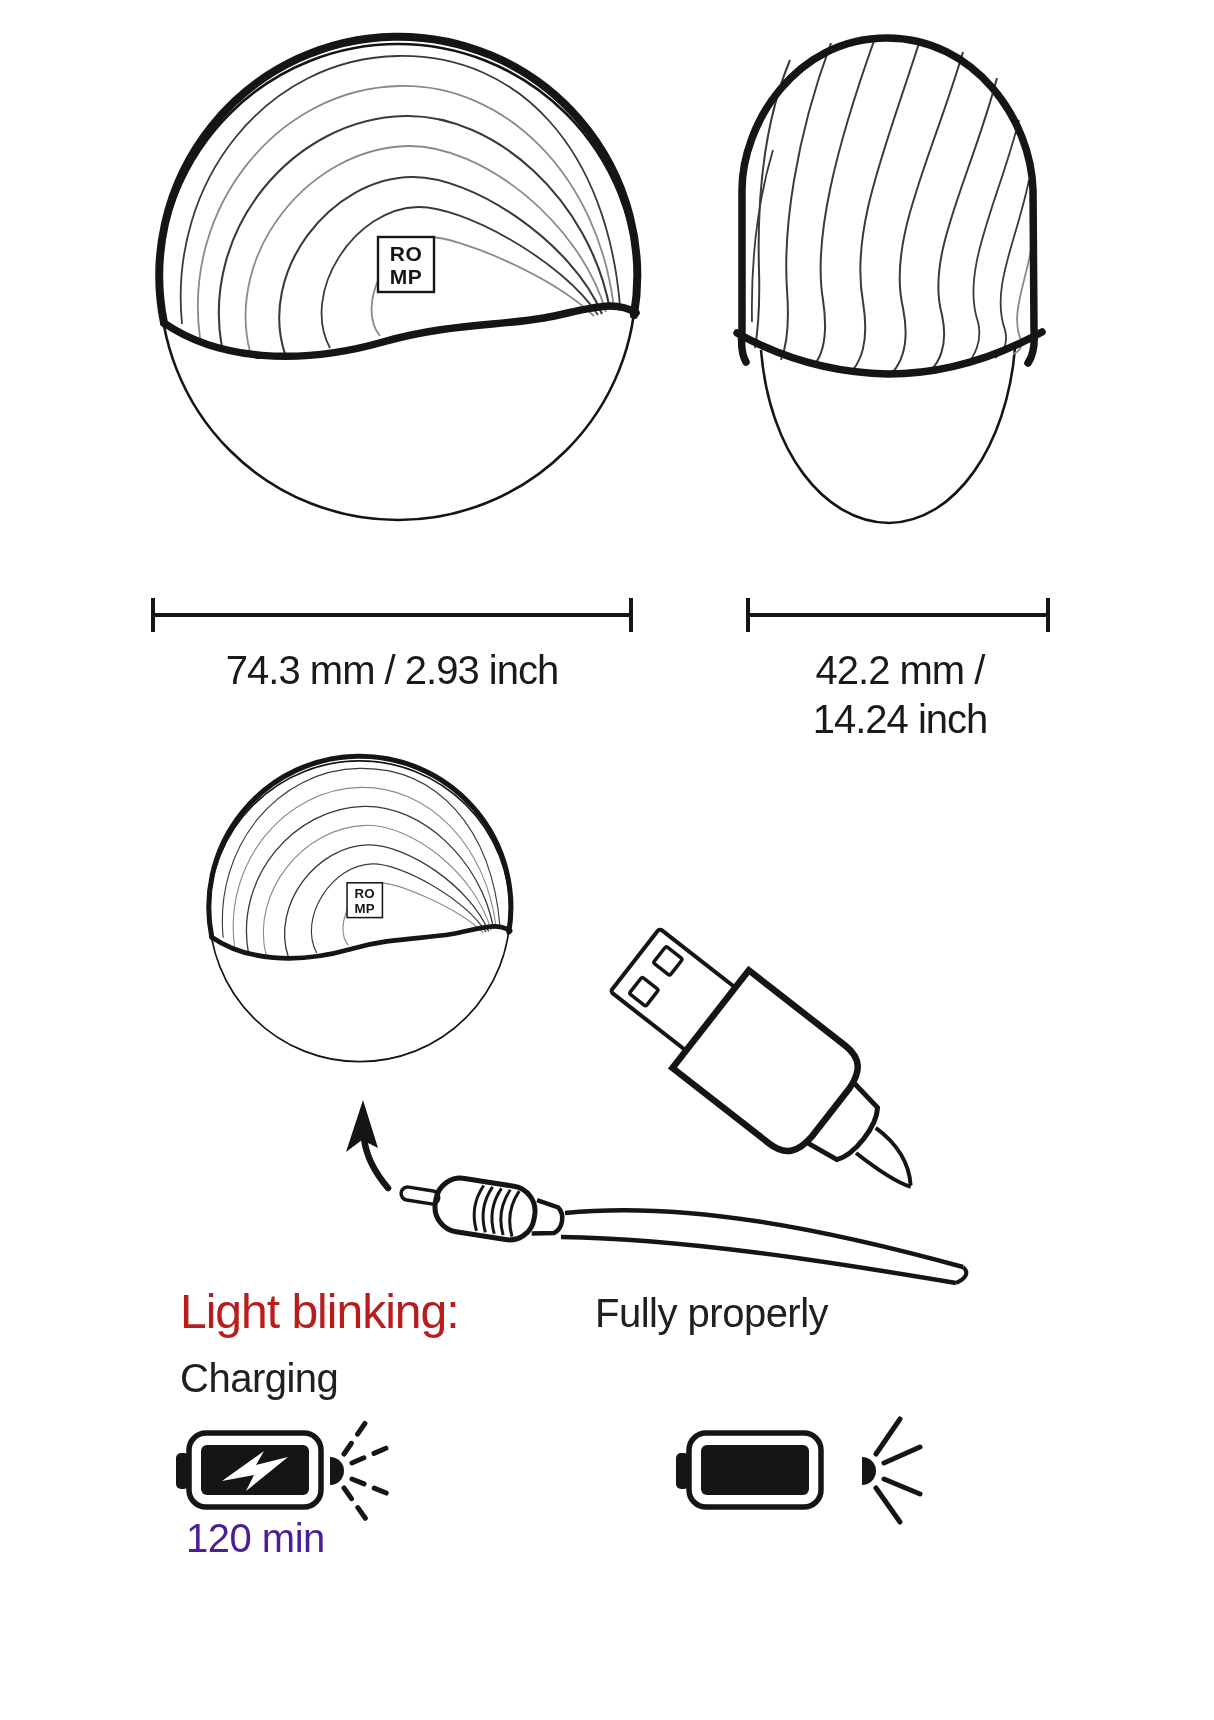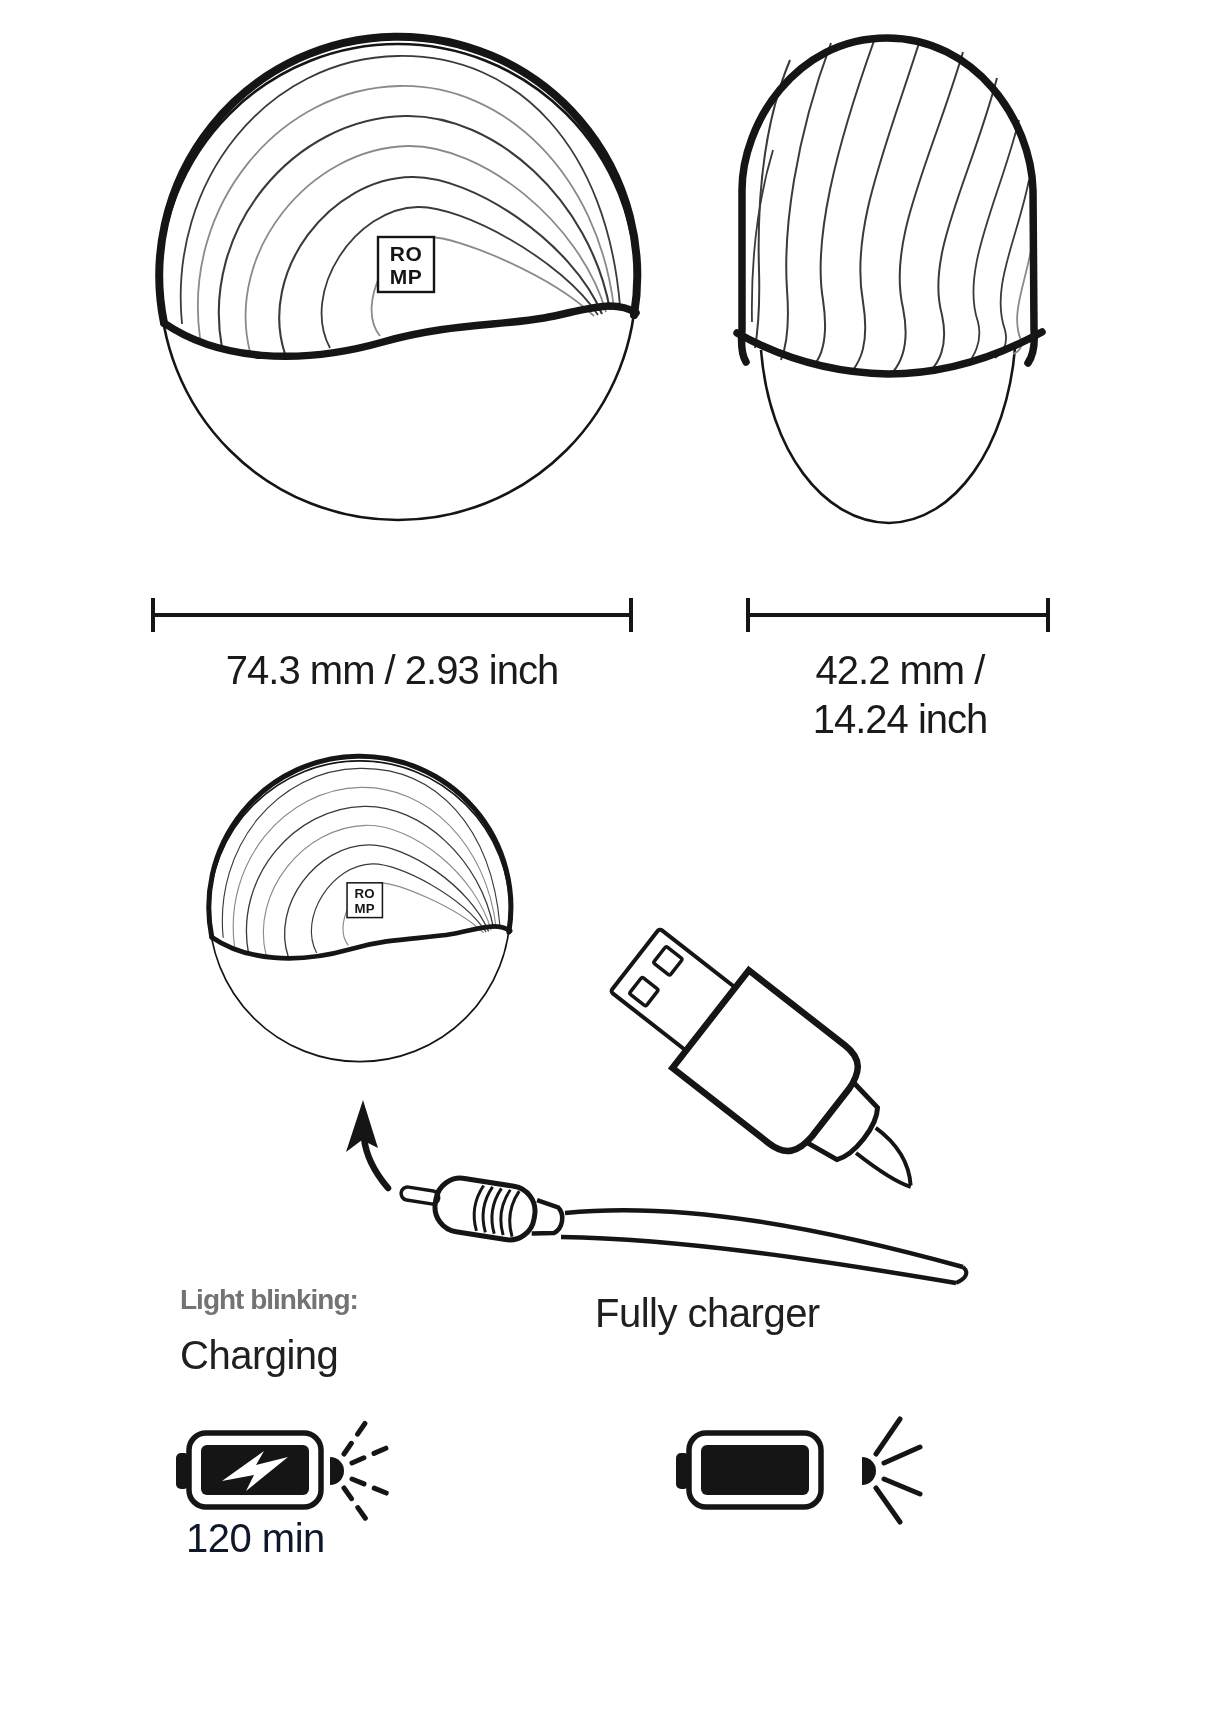--- a/index.html
+++ b/index.html
@@ -6,27 +6,27 @@
   .page{
     position:relative;width:1214px;height:1720px;background:#ffffff;
     font-family:"Liberation Sans", sans-serif;color:#151515;overflow:hidden;
   }
   .abs{position:absolute;}
   svg{display:block;overflow:visible;}
   .dim-label{
     font-size:40px;letter-spacing:-1px;text-align:center;line-height:1.22;color:#1a1a1a;
   }
   .status-title{
-    font-size:28px;font-weight:bold;letter-spacing:-1px;line-height:1.15;color:#737373;
+    font-size:48px;font-weight:normal;letter-spacing:-1px;line-height:1.15;color:#b91c1c;
   }
   .status-desc{
     font-size:40px;font-weight:400;letter-spacing:-0.5px;line-height:1.15;color:#202020;
   }
   .duration{
-    font-size:40px;font-weight:400;letter-spacing:-0.5px;color:#0f172a;
+    font-size:40px;font-weight:400;letter-spacing:-0.5px;color:#4c1d95;
   }
   .ink{stroke:#151515;fill:none;}
   .thin{stroke:#3a3a3a;}
   .lite{stroke:#8a8a8a;}
 </style>
 </head>
 <body>
 
 <div class="page">
 
@@ -126,21 +126,21 @@
     <path d="M 166 72 C 290 74 430 96 561 118" class="ink" stroke-width="4.5"></path>
     <path d="M 568 102 C 575 108 570 114 561 118" class="ink" stroke-width="4"></path>
   </svg>
 
   <div class="abs" style="left:180px;top:1284px;width:400px">
     <div class="status-title">Light blinking:</div>
     <div class="status-desc" style="margin-top:16px">Charging</div>
   </div>
 
   <div class="abs" style="left:595px;top:1284px;width:480px">
-    <div class="status-desc" style="margin-top:6px">Fully charger</div>
+    <div class="status-desc" style="margin-top:6px">Fully properly</div>
   </div>
 
   <svg class="abs" style="left:160px;top:1400px;width:780px;height:170px" viewBox="0 0 780 170">
 
     <g>
       <rect x="16" y="53" width="13" height="36" rx="5" fill="#151515"></rect>
       <rect x="29" y="33" width="132" height="74" rx="17" class="ink" stroke-width="5.5"></rect>
       <rect x="41" y="45" width="108" height="50" rx="6" fill="#151515"></rect>
       <polygon points="0,34 42,4 34,18 66,10 24,44 32,28" fill="#ffffff" transform="translate(62,47)"></polygon>
     </g>

